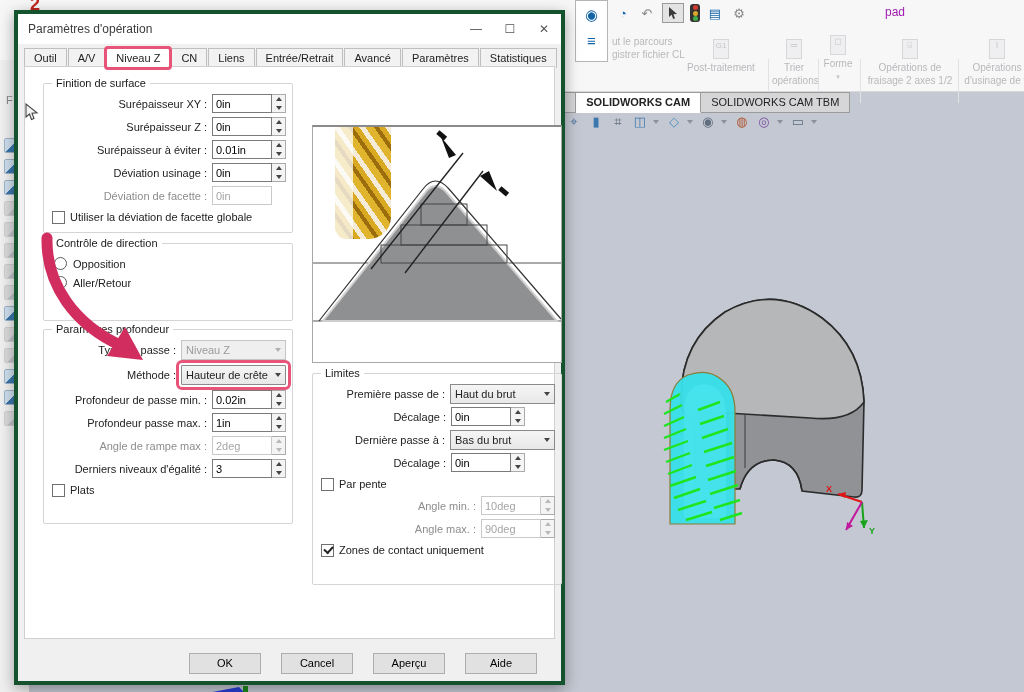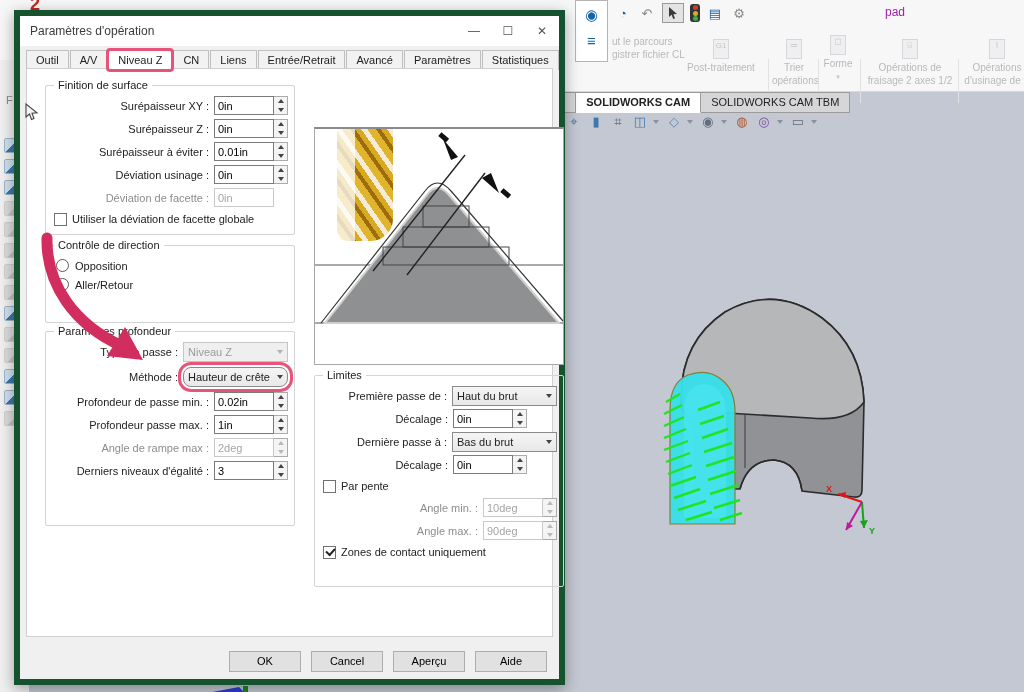--- a/index.html
+++ b/index.html
@@ -38,49 +38,49 @@
   .redtwo { position:absolute; left:30px; top:-6px; color:#c0281e; font-size:18px; font-weight:bold; z-index:1; }
 
   
   .model { position:absolute; left:640px; top:290px; z-index:1; }
   .triadlabel { font-size:9px; font-weight:bold; }
 
   
   .peek { position:absolute; left:205px; top:684px; z-index:1; }
 
   
-  .dialog { position:absolute; left:14px; top:10px; width:551px; height:675px; background:#f0f0f0; border:6px solid #14532d; box-shadow:0 4px 14px rgba(0,0,0,.35); z-index:10; }
+  .dialog { position:absolute; left:14px; top:10px; width:551px; height:675px; background:#f0f0f0; border:4px solid #14532d; box-shadow:0 4px 14px rgba(0,0,0,.35); z-index:10; }
   .dtitle { height:30px; background:#fff; display:flex; align-items:center; padding-left:10px; color:#3c3c3c; font-size:12px; }
   .dctrls { margin-left:auto; display:flex; }
   .dctrl { width:34px; height:28px; display:flex; align-items:center; justify-content:center; color:#555; font-size:12px; }
   .dtabs { display:flex; padding:4px 6px 0 6px; height:24px; background:#f0f0f0; position:relative; }
   .dtab { padding:3px 9px 2px 9px; border:1px solid #bfbfbf; border-bottom:none; background:#f2f2f2; margin-right:1px; font-size:11px; white-space:nowrap; position:relative; }
   .dtab.sel { background:#fff; z-index:2; }
   .dtab.hl { outline:3px solid #e8537a; outline-offset:-1px; border-radius:2px; }
   .dbody { position:absolute; left:6px; right:6px; top:52px; bottom:42px; background:#fff; border:1px solid #cfcfcf; }
-  .dfoot { position:absolute; left:0; right:0; bottom:0; height:36px; display:flex; align-items:center; justify-content:flex-end; gap:10px; padding-right:12px;margin-left:20px; }
+  .dfoot { position:absolute; left:0; right:0; bottom:0; height:36px; display:flex; align-items:center; justify-content:flex-end; gap:20px; padding-right:24px;margin-left:20px; }
   .dbtn { width:72px; height:21px; border:1px solid #adadad; background:#e1e1e1; font-size:11px; display:flex; align-items:center; justify-content:center; }
 
   .group { position:absolute; border:1px solid #d4d4d4; border-radius:2px; }
   .gtitle { position:absolute; top:-7px; left:8px; background:#fff; padding:0 4px; font-size:11px; color:#1a1a1a; }
   .frow { display:flex; align-items:center; height:23px; padding:0 6px; }
   .flabel { flex:1; text-align:right; padding-right:5px; white-space:nowrap; }
   .fin { width:60px; height:19px; border:1px solid #7a7a7a; font-size:11px; padding:0 3px; font-family:"Liberation Sans",sans-serif; background:#fff; color:#000; }
   .fin:disabled { border-color:#c9c9c9; background:#fff; color:#a5a5a5; }
   .spin { width:14px; height:19px; border:1px solid #ababab; border-left:none; background:#f4f4f4; display:flex; flex-direction:column; }
   .spin span { flex:1; display:flex; align-items:center; justify-content:center; }
   .tup { width:0; height:0; border-left:3px solid transparent; border-right:3px solid transparent; border-bottom:4px solid #444; }
   .tdn { width:0; height:0; border-left:3px solid transparent; border-right:3px solid transparent; border-top:4px solid #444; }
   .spin.dis .tup { border-bottom-color:#b9b9b9; } .spin.dis .tdn { border-top-color:#b9b9b9; }
   .combo { display:flex; align-items:center; width:105px; height:20px; border:1px solid #8a8a8a; background:linear-gradient(#f5f5f5,#e8e8e8); }
   .combo .cv { flex:1; padding-left:4px; white-space:nowrap; overflow:hidden; }
   .combo .ca { width:15px; display:flex; justify-content:center; }
   .combo.dis { border-color:#c4c4c4; background:#efefef; color:#9b9b9b; }
   .combo.dis .tdn { border-top-color:#b0b0b0; }
-  .combo.hl { outline:3px solid #e8537a; outline-offset:2px; border-radius:8px; }
+  .combo.hl { outline:3px solid #e8537a; outline-offset:2px; border-radius:1px; }
   .cb { width:13px; height:13px; border:1px solid #707070; background:#fff; margin-right:5px; flex:0 0 auto; position:relative; }
   .cb.checked::after { content:""; position:absolute; left:2px; top:1px; width:7px; height:4px; border-left:2px solid #222; border-bottom:2px solid #222; transform:rotate(-48deg); }
   .rb { width:13px; height:13px; border:1px solid #5a5a5a; border-radius:50%; background:#fff; margin-right:6px; position:relative; flex:0 0 auto; }
   .rb.sel::after { content:""; position:absolute; left:3px; top:3px; width:5px; height:5px; border-radius:50%; background:#222; }
   .cbrow { display:flex; align-items:center; height:20px; padding-left:8px; }
 
   .preview { position:absolute; left:287px; top:58px; width:250px; height:238px; border:1px solid #a7a7a7; border-top:2px solid #8a8a8a; background:#fff; overflow:hidden; }
   .endmill { position:absolute; left:22px; top:0; width:56px; height:112px; border-bottom-left-radius:10px; border-bottom-right-radius:22px;
     background:repeating-linear-gradient(55deg,#f4ecd8 0 5px,#e0b42c 5px 12px,#9c6d0d 12px 16px,#d8a921 16px 21px); }
   .endmill::before { content:""; position:absolute; left:0; top:0; width:18px; height:100%; background:rgba(255,255,255,.75); }
@@ -410,20 +410,24 @@
             <input class="fin" value="3" style="">
             <span class="spin">
                 <span>
                   <i class="tup"></i>
                 </span>
                 <span>
                   <i class="tdn"></i>
                 </span>
               </span>
           </div>
+          <div class="cbrow">
+            <span class="cb"></span>
+            <span>Plats</span>
+          </div>
         </div>
       </div>
 
       <div class="preview">
         <svg width="248" height="234" viewBox="0 0 248 234" style="position:absolute; left:0; top:0;">
           <line x1="0" y1="136" x2="248" y2="136" stroke="#555" stroke-width="1"></line>
           <line x1="0" y1="194" x2="248" y2="194" stroke="#555" stroke-width="1"></line>
 
           <path d="M 10,194 L 112,66 Q 122,52 134,66 L 244,194 Z" fill="#8e9092" stroke="#cfcfcf" stroke-width="2"></path>
           <path d="M 6,194 L 110,62 Q 122,46 136,62 L 248,192" fill="none" stroke="#333" stroke-width="1.2"></path>

